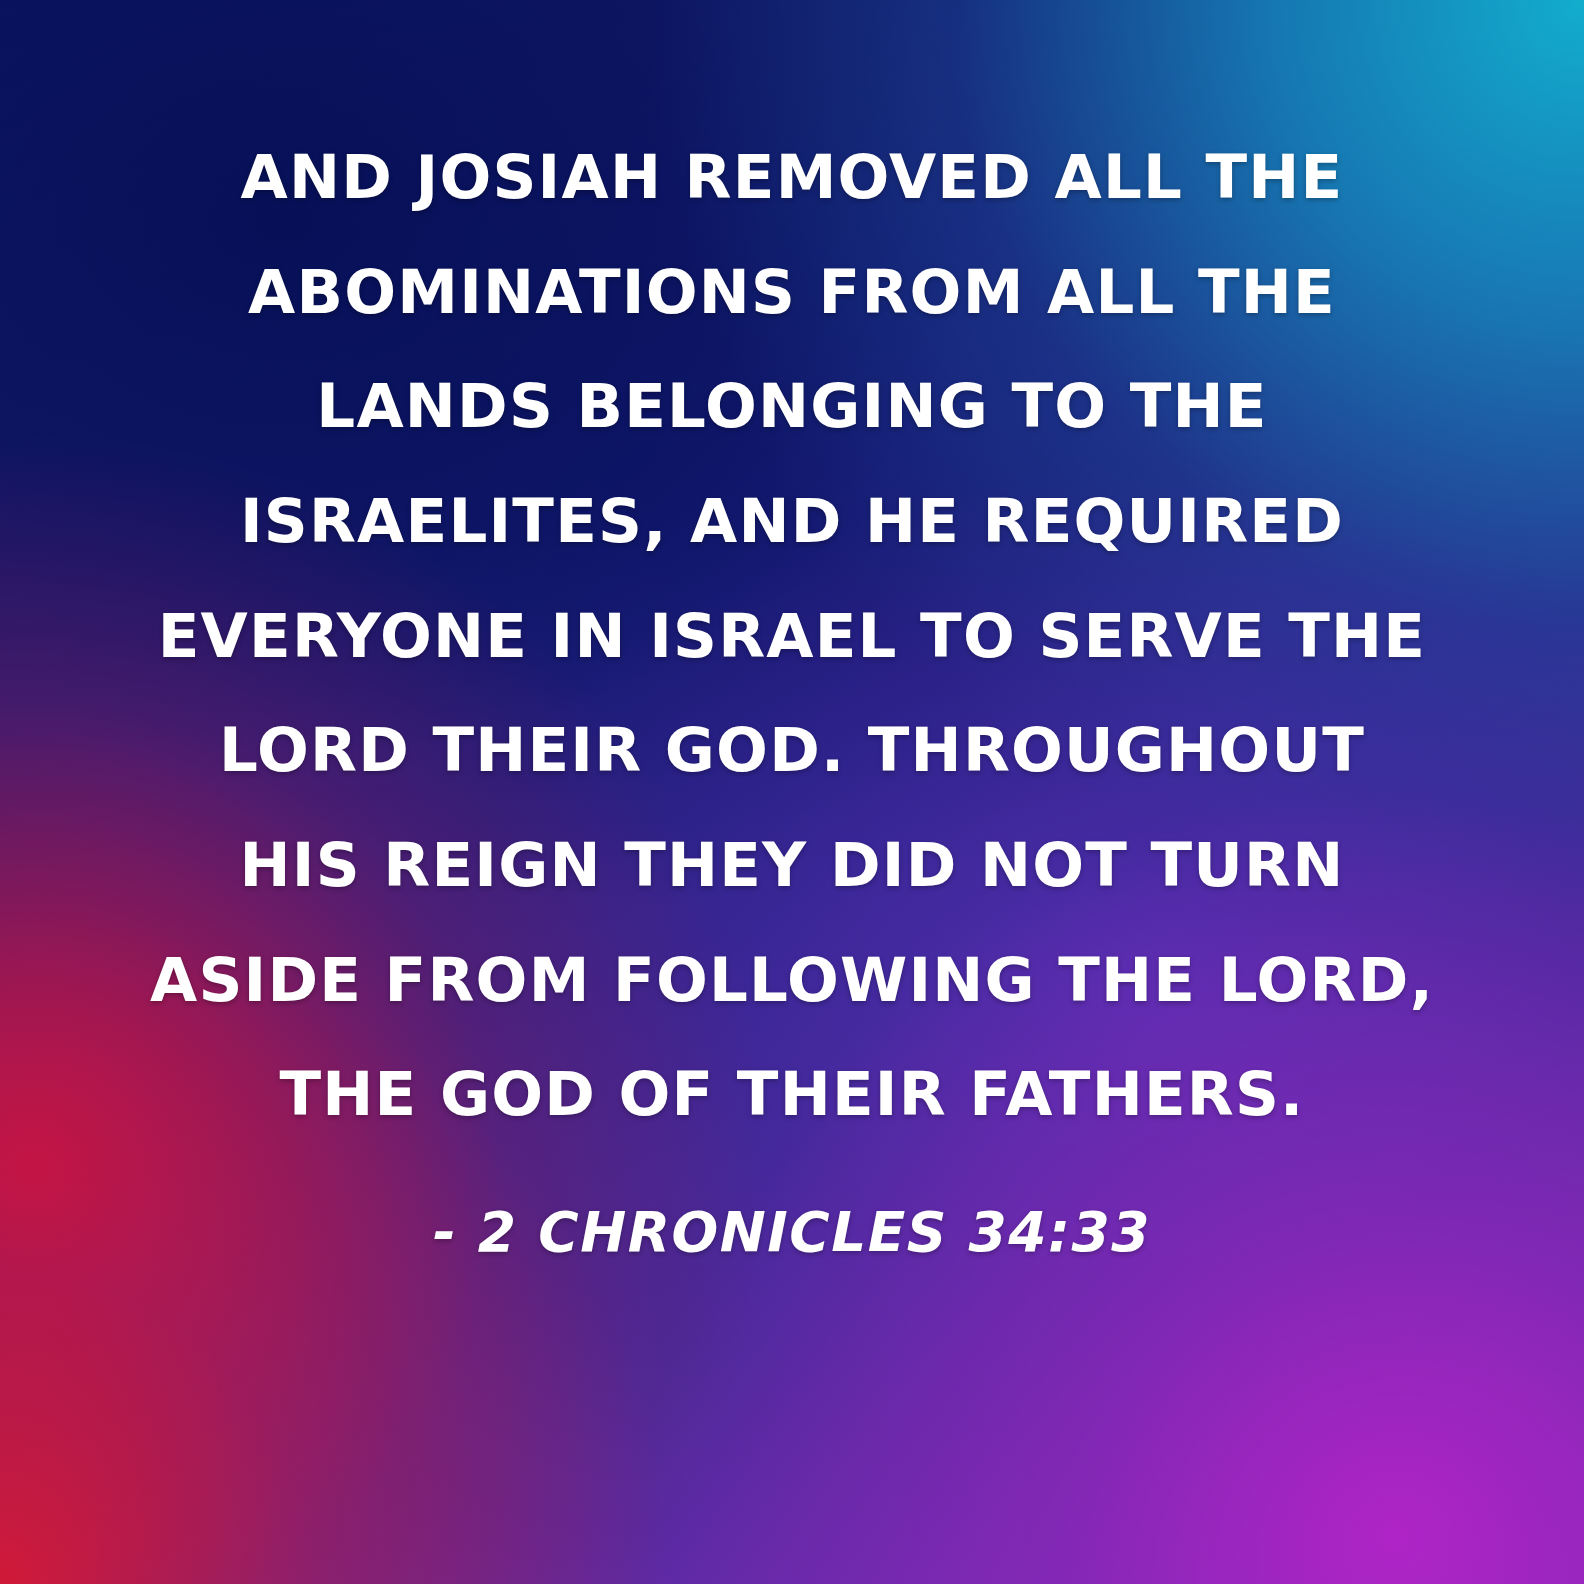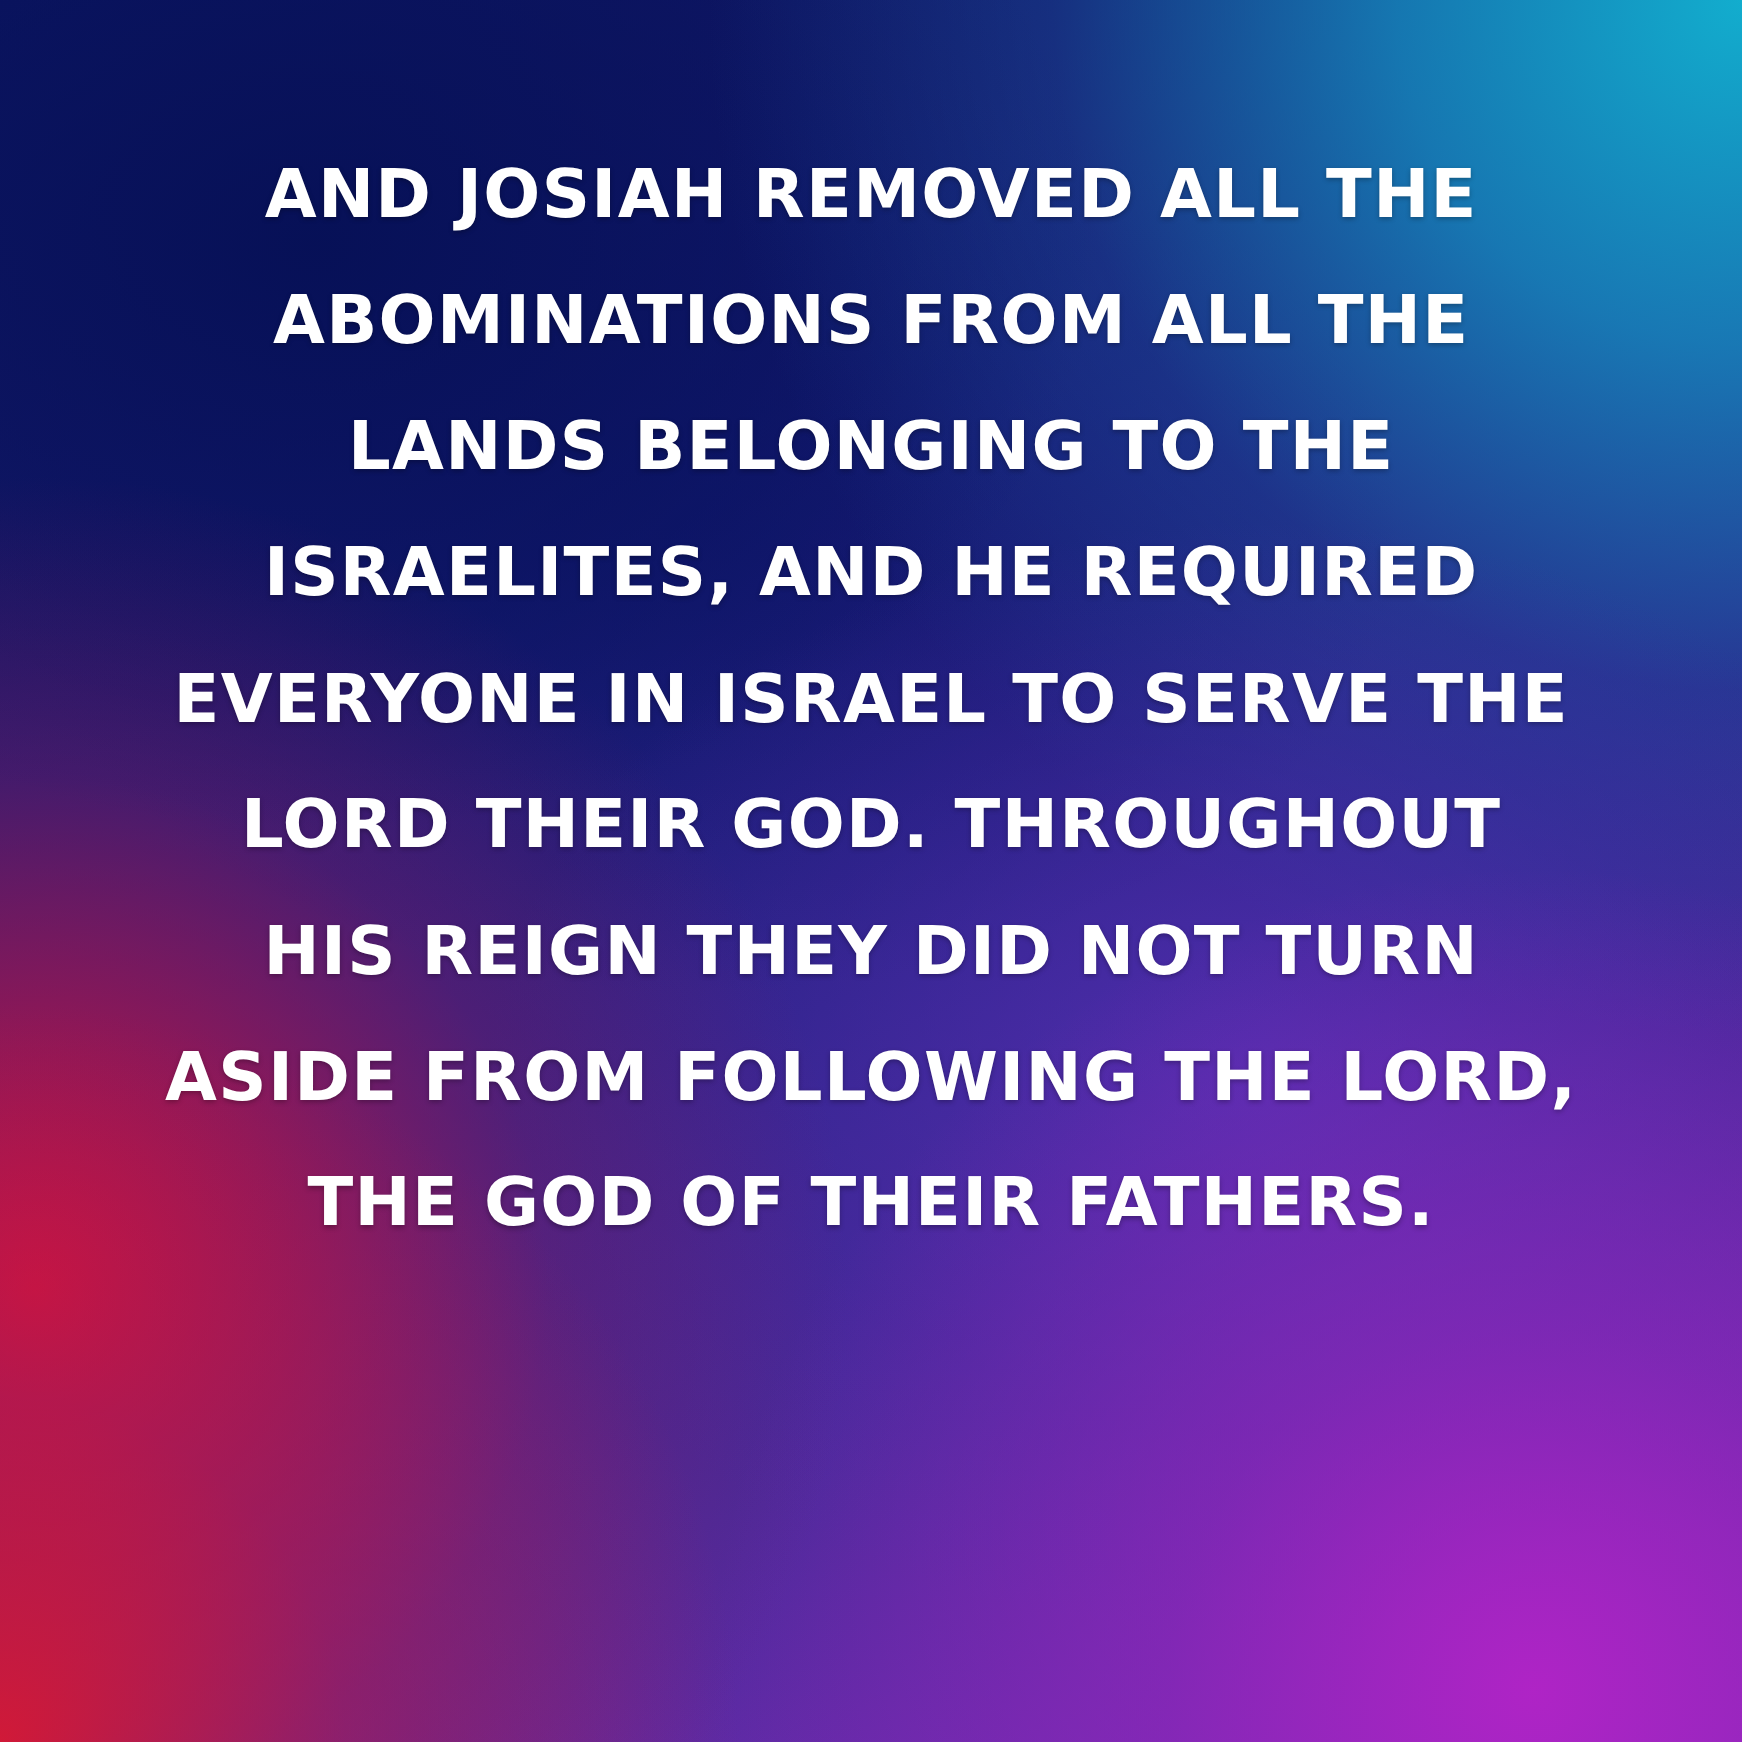--- a/index.html
+++ b/index.html
@@ -100,14 +100,15 @@
   <div class="bg-layer bg-navy-mid"></div>
   <div class="bg-layer bg-deepblue"></div>
   <div class="bg-layer bg-teal"></div>
   <div class="bg-layer bg-violet"></div>
   <div class="bg-layer bg-magenta"></div>
   <div class="bg-layer bg-red"></div>
   <div class="bg-layer bg-red2"></div>
 
   <div class="content">
     <p class="verse-text">AND JOSIAH REMOVED ALL THE ABOMINATIONS FROM ALL THE LANDS BELONGING TO THE ISRAELITES, AND HE REQUIRED EVERYONE IN ISRAEL TO SERVE THE LORD THEIR GOD. THROUGHOUT HIS REIGN THEY DID NOT TURN ASIDE FROM FOLLOWING THE LORD, THE GOD OF THEIR FATHERS.</p>
+    <p class="verse-ref">- 2 CHRONICLES 34:33</p>
   </div>
 </div>
 
 </body></html>

